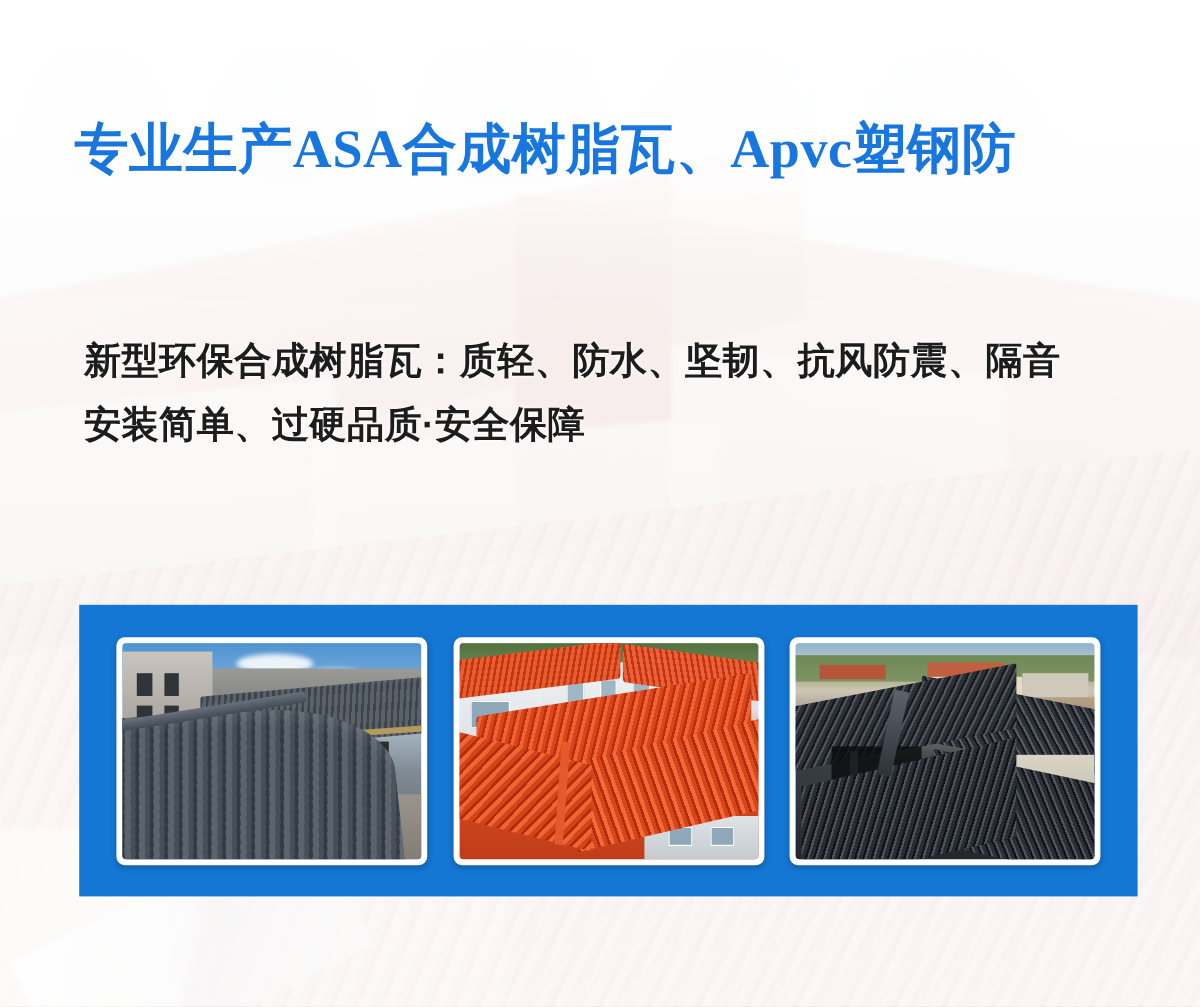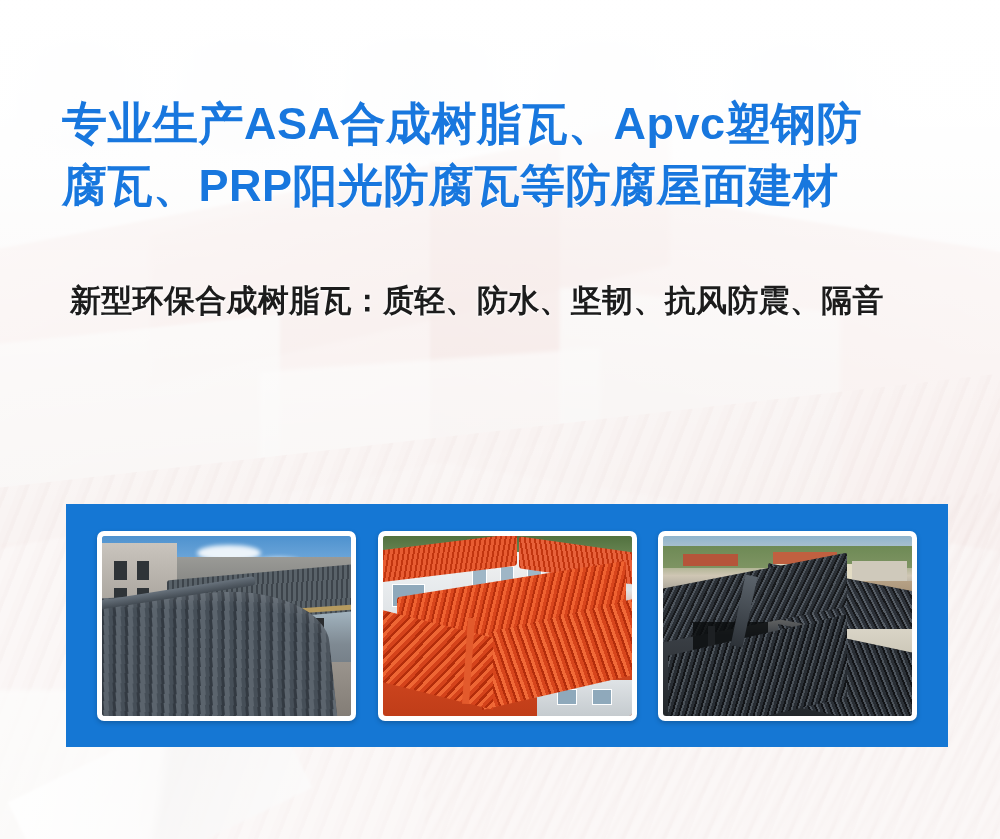--- a/index.html
+++ b/index.html
@@ -122,20 +122,21 @@
 
   .headline {
     position:absolute; left:62px; top:93px; width:890px;
     color:#1877de;
     font-size:45px;
     font-weight:bold;
     line-height:62px;
     letter-spacing:.5px;
     white-space:nowrap;
     text-shadow:0 1px 0 rgba(255,255,255,.85), 0 0 3px rgba(255,255,255,.9);
+    font-family:Liberation Serif, serif;
   }
   .headline .hl-line { display:block; }
 
   .subtitle {
     position:absolute; left:70px; top:274px; width:900px;
     color:#1c1c1c;
     font-size:31px;
     font-weight:bold;
     line-height:53px;
     letter-spacing:.3px;
@@ -362,25 +363,25 @@
   <div class="bg-tilefield2"></div>
   <div class="bg-wall"></div>
   <div class="bg-gutter"></div>
   <div class="bg-veil"></div>
 </div>
 
 <div id="content">
 
   <div class="headline">
     <span class="hl-line">专业生产ASA合成树脂瓦、Apvc塑钢防</span>
-    <span class="hl-line">腐瓦、PRP阳光防腐瓦等防腐屋面建材</span>
   </div>
 
   <div class="subtitle">
     <span class="sub-line">新型环保合成树脂瓦：质轻、防水、坚韧、抗风防震、隔音</span>
+    <span class="sub-line">安装简单、过硬品质·安全保障</span>
   </div>
 
   <div class="gallery">
     <div class="gallery-inner">
 
       <div class="photo">
         <div class="photo-img p1">
           <div class="sky"></div>
           <div class="cloud1"></div>
           <div class="cloud2"></div>

